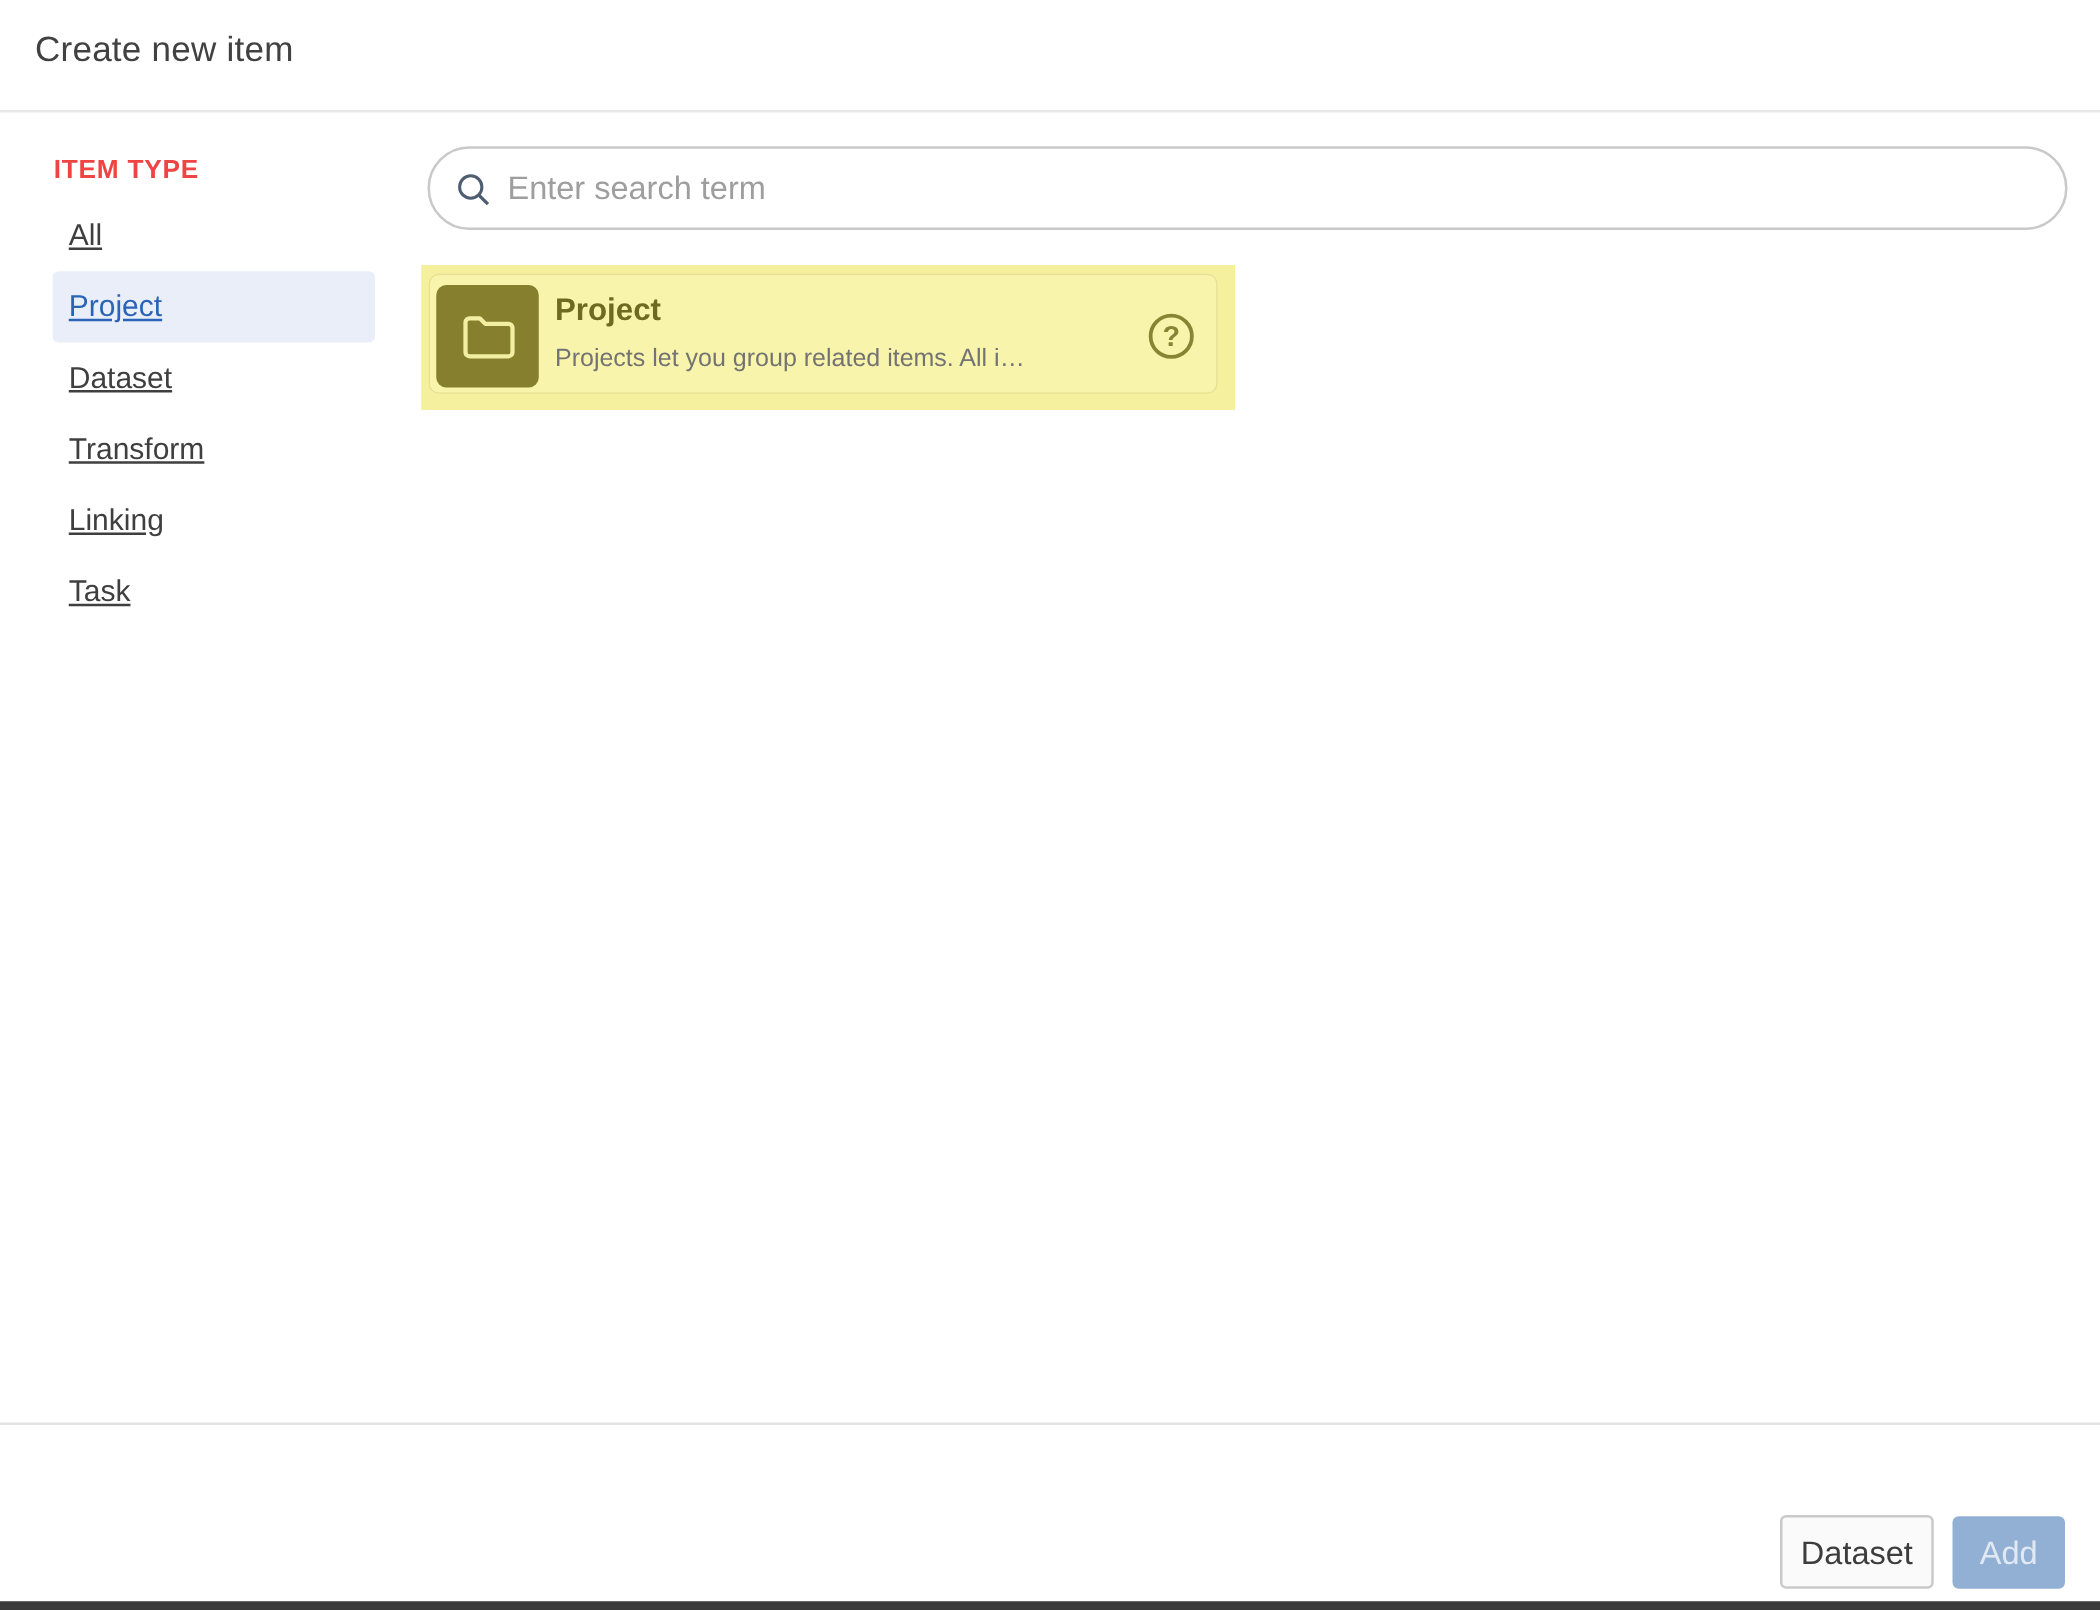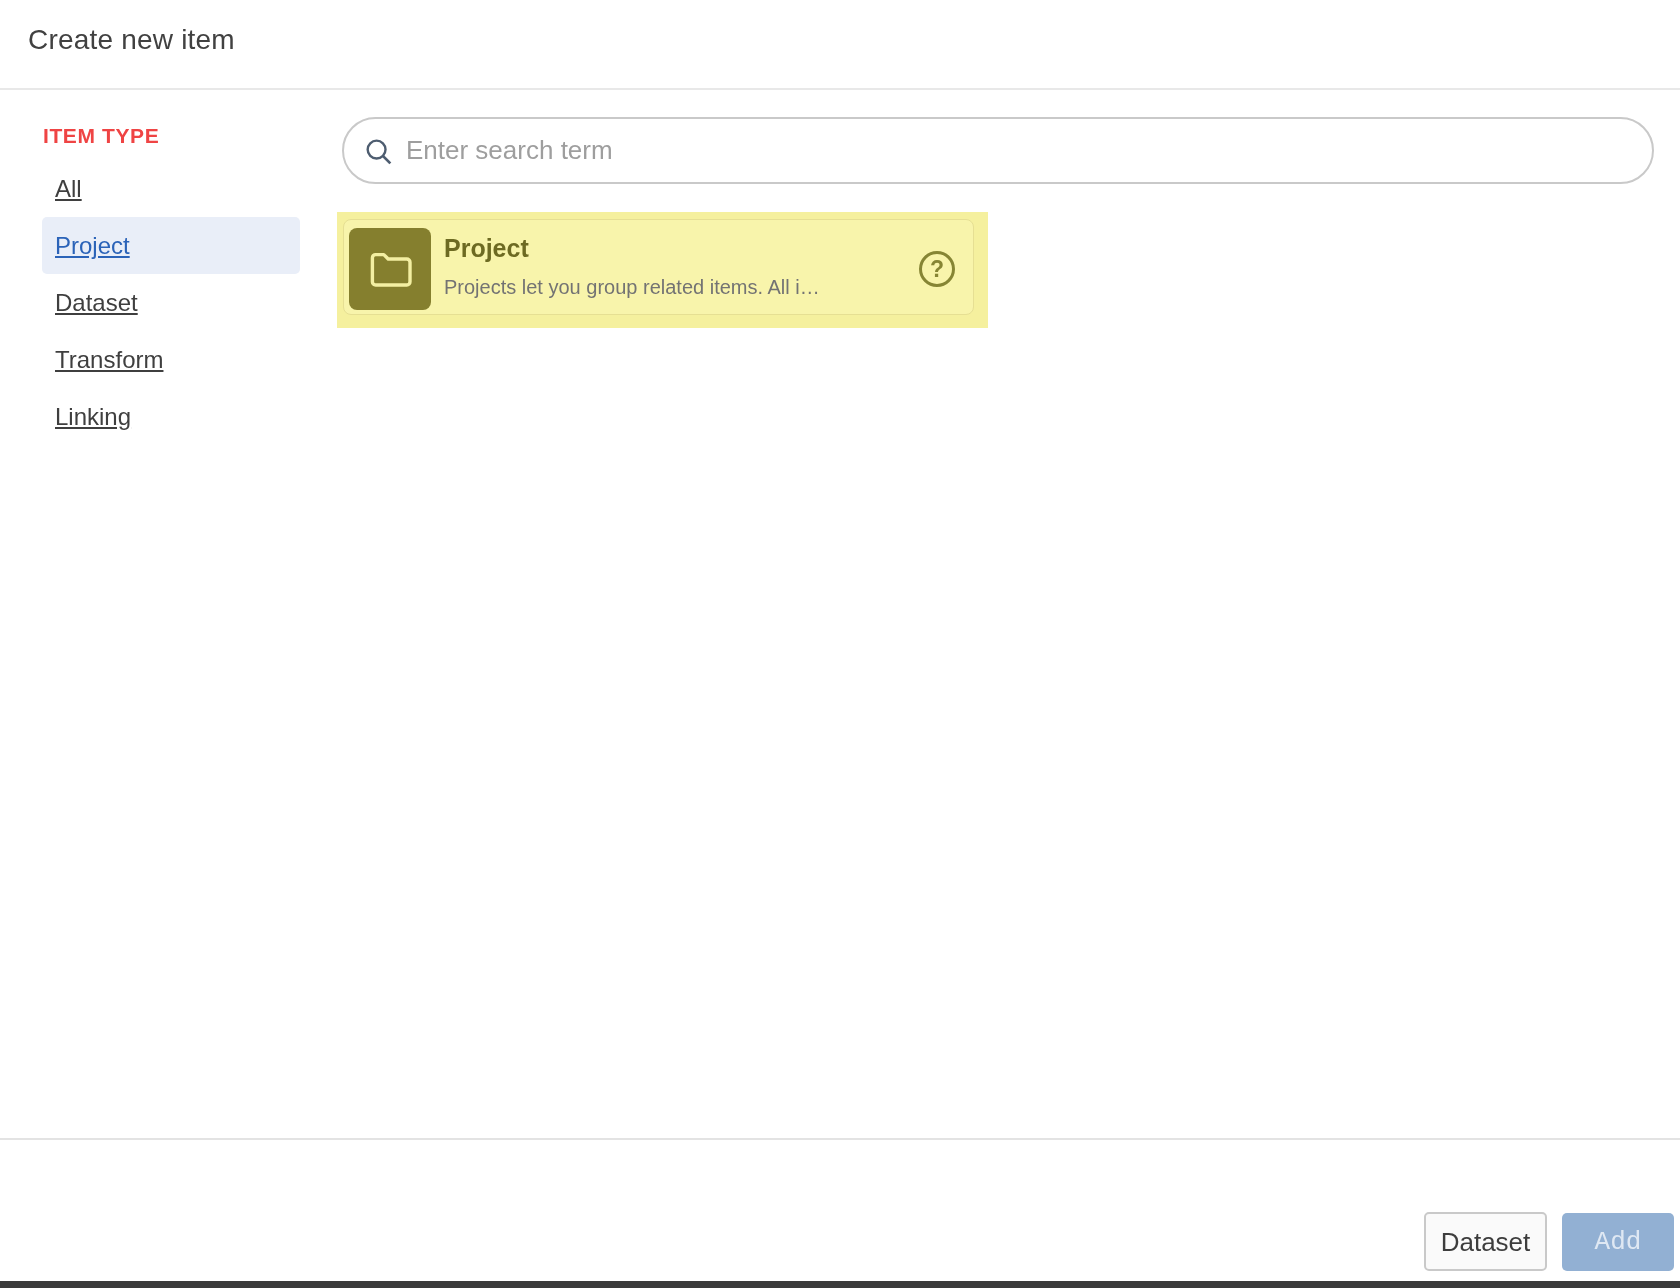--- a/index.html
+++ b/index.html
@@ -77,22 +77,22 @@
   }
   .btn {
     position:absolute; border-radius:5px; font-family:"Liberation Sans", sans-serif;
     font-size:26px; text-align:center; cursor:pointer;
   }
   .btn-cancel {
     left:1424px; top:1212px; width:123px; height:59px; line-height:56px;
     background:#fafafa; border:2px solid #c9c9c9; color:#3d3d3d;
   }
   .btn-add {
-    left:1562px; top:1213px; width:112px; height:58px; line-height:58px;
-    background:#92b0d3; border:none; color:#dfe8f3; cursor:default;font-family:Liberation Mono, monospace;
+    left:1562px; top:1213px; width:90px; height:58px; line-height:58px;
+    background:#92b0d3; border:none; color:#dfe8f3; cursor:default;
   }
   .bottom-bar {
     position:absolute; left:0; top:1281px; width:1680px; height:7px; background:#3b3b3b;
   }
 </style>
 </head>
 <body>
 
 <div class="app">
 
@@ -100,20 +100,21 @@
   <div class="header-divider"></div>
 
   <div class="sidebar-heading">ITEM TYPE</div>
 
   <div class="nav">
     <div class="nav-item">All</div>
     <div class="nav-item selected">Project</div>
     <div class="nav-item">Dataset</div>
     <div class="nav-item">Transform</div>
     <div class="nav-item">Linking</div>
+    <div class="nav-item">Task</div>
   </div>
 
   <div class="search-box">
     <span class="icon-wrap">
       <svg width="34" height="34" viewBox="0 0 24 24" fill="none">
         <circle cx="10.3" cy="10.3" r="6.3" stroke="#4e5d70" stroke-width="1.7"></circle>
         <line x1="14.9" y1="14.9" x2="20" y2="20" stroke="#4e5d70" stroke-width="1.9"></line>
       </svg>
     </span>
     <input class="search-input" type="text" placeholder="Enter search term" style="">

